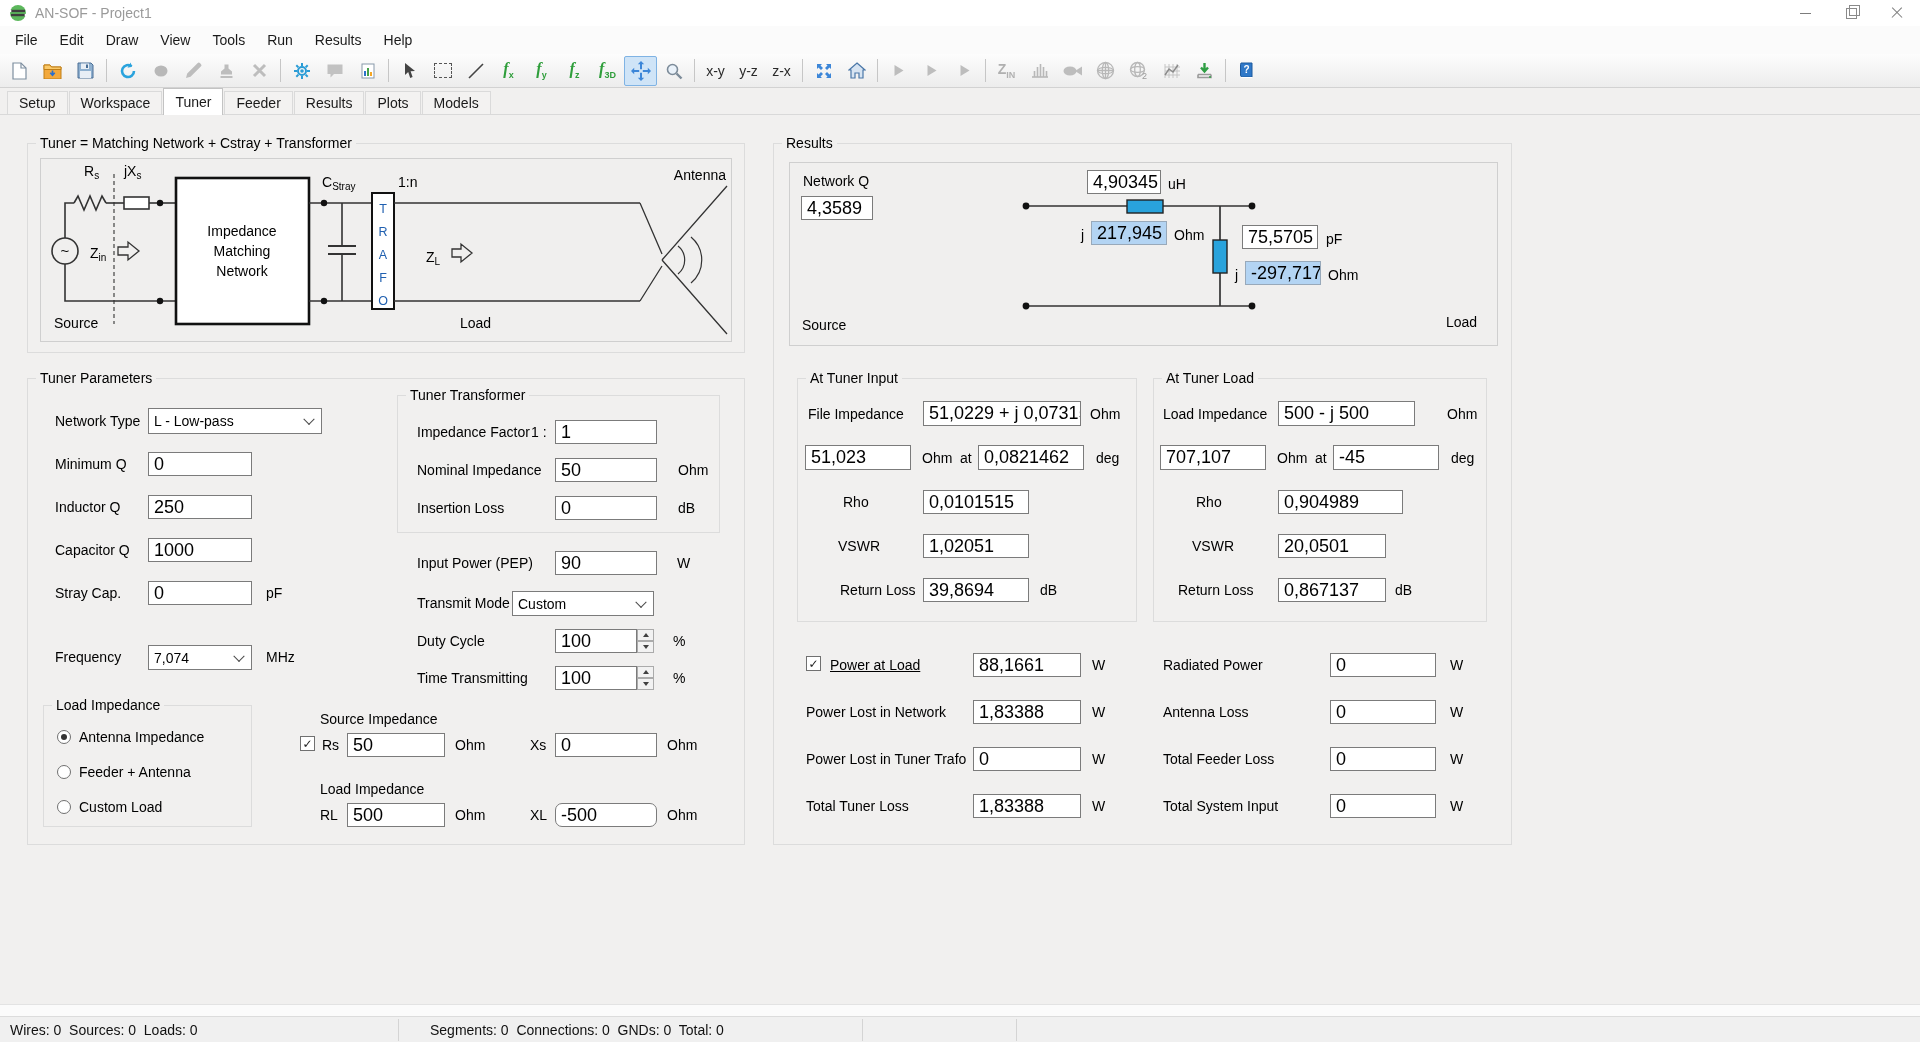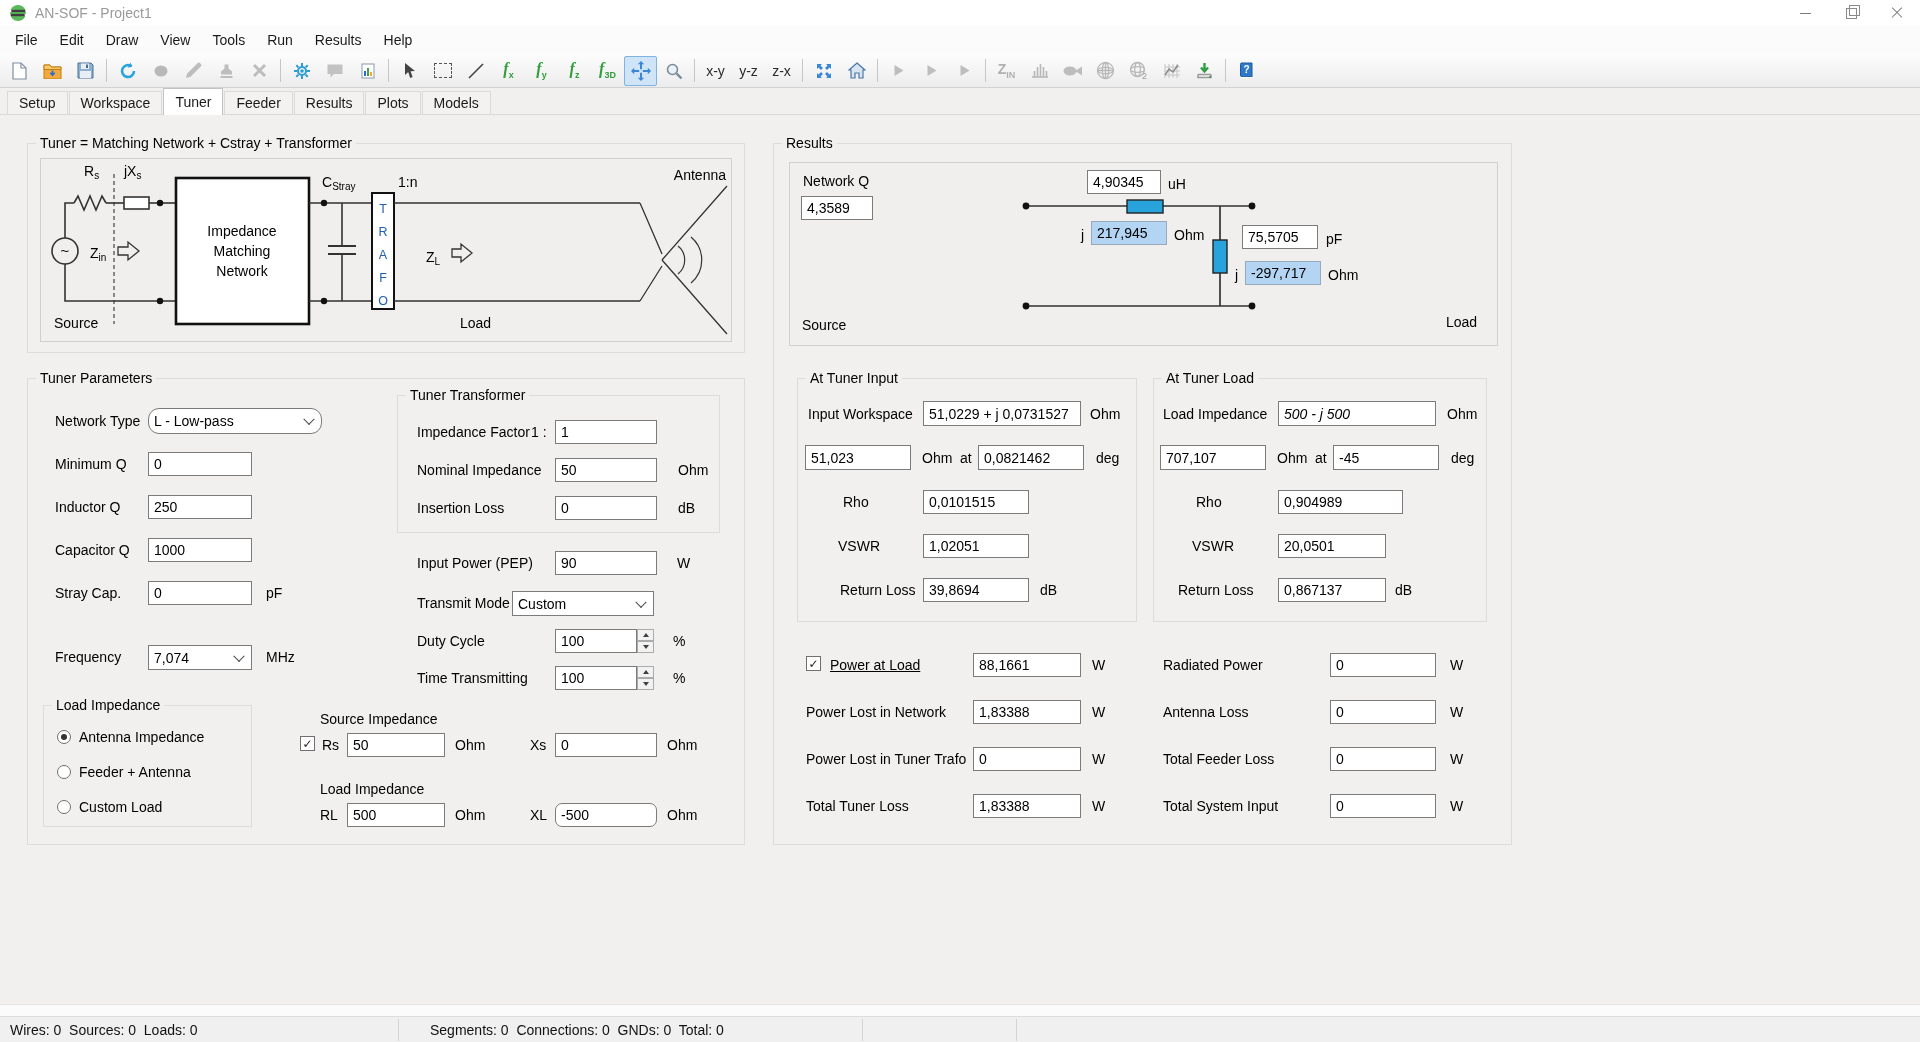--- a/index.html
+++ b/index.html
@@ -38,21 +38,21 @@
 
   
   .tabbar{position:absolute;left:0;top:88px;width:100%;height:27px;background:#f1f0ef;border-bottom:1px solid #d9d9d9;display:flex;align-items:flex-end;padding-left:7px;box-sizing:border-box;}
   .tab{height:23px;display:flex;align-items:center;justify-content:center;background:#f3f2f1;border:1px solid #dadada;border-bottom:none;font-size:14px;box-sizing:border-box;padding:0 11px;margin-right:1px;color:#1a1a1a;}
   .tab.active{height:27px;background:#ffffff;border-color:#c3c3c3;position:relative;z-index:2;margin-bottom:-1px;}
 
   
   .grpbox{position:absolute;border:1px solid #dcdcdc;box-sizing:border-box;}
   .legend{position:absolute;top:-9px;left:8px;background:#f1f0ef;padding:0 4px;font-size:14px;white-space:nowrap;}
   .lbl{position:absolute;white-space:nowrap;font-size:14px;line-height:16px;}
-  .field{position:absolute;background:#fff;border:1px solid #7b7b7b;box-sizing:border-box;display:flex;align-items:center;padding:0 5px;font-size:14px;white-space:nowrap;overflow:hidden;}
+  .field{position:absolute;background:#fff;border:1px solid #7b7b7b;box-sizing:border-box;display:flex;align-items:center;padding:0 5px;font-size:18px;white-space:nowrap;overflow:hidden;}
   .field.blue{background:#b3d4f3;border-color:#98a9ba;}
   .combo{position:absolute;background:#fff;border:1px solid #7b7b7b;box-sizing:border-box;display:flex;align-items:center;padding:0 5px;font-size:14px;}
   .chev{position:absolute;right:8px;top:50%;width:7px;height:7px;border-right:1.5px solid #4b4b4b;border-bottom:1.5px solid #4b4b4b;transform:translateY(-72%) rotate(45deg);}
   .chk{position:absolute;width:15px;height:15px;background:#fff;border:1px solid #707070;box-sizing:border-box;display:flex;align-items:center;justify-content:center;}
   .chk.checked::after{content:"✓";font-size:12px;color:#1a1a1a;line-height:1;}
   .radio{position:absolute;width:14px;height:14px;background:#fff;border:1px solid #707070;border-radius:50%;box-sizing:border-box;display:flex;align-items:center;justify-content:center;}
   .radio.sel::after{content:"";width:6px;height:6px;border-radius:50%;background:#333;}
   .spin{position:absolute;width:17px;display:flex;flex-direction:column;box-sizing:border-box;}
   .spbtn{flex:1;border:1px solid #ababab;background:#f2f2f2;display:flex;align-items:center;justify-content:center;box-sizing:border-box;}
   .tri-up{width:0;height:0;border-left:3.5px solid transparent;border-right:3.5px solid transparent;border-bottom:4.5px solid #404040;}
@@ -387,21 +387,21 @@
     <text x="686" y="22" text-anchor="end" font-size="14">Antenna</text>
     <text x="14" y="170" font-size="14">Source</text>
     <text x="420" y="170" font-size="14">Load</text>
   </svg>
 
   <div class="grpbox" style="left:27px;top:378px;width:718px;height:467px;">
     <span class="legend">Tuner Parameters</span>
   </div>
 
   <span class="lbl" style="left:55px;top:413px;">Network Type</span>
-  <div class="combo" style="left:148px;top:408px;width:174px;height:26px;border-radius:11px;">
+  <div class="combo" style="left:148px;top:408px;width:174px;height:26px;">
     <span>L - Low-pass</span>
     <span class="chev"></span>
   </div>
 
   <span class="lbl" style="left:55px;top:456px;">Minimum Q</span>
   <div class="field" style="left:148px;top:452px;width:104px;height:24px;">0</div>
 
   <span class="lbl" style="left:55px;top:499px;">Inductor Q</span>
   <div class="field" style="left:148px;top:495px;width:104px;height:24px;">250</div>
 
@@ -529,41 +529,41 @@
   <span class="lbl" style="left:1235px;top:267px;">j</span>
   <div class="field blue" style="left:1245px;top:261px;width:76px;height:24px;">-297,717</div>
   <span class="lbl" style="left:1328px;top:267px;">Ohm</span>
 
   <span class="lbl" style="left:802px;top:317px;">Source</span>
   <span class="lbl" style="left:1446px;top:314px;">Load</span>
 
   <div class="grpbox" style="left:797px;top:378px;width:340px;height:244px;">
     <span class="legend">At Tuner Input</span>
   </div>
-  <span class="lbl" style="left:808px;top:406px;">Input Workspace</span>
+  <span class="lbl" style="left:808px;top:406px;">File Impedance</span>
   <div class="field" style="left:923px;top:401px;width:158px;height:25px;">51,0229 + j 0,0731527</div>
   <span class="lbl" style="left:1090px;top:406px;">Ohm</span>
   <div class="field" style="left:805px;top:445px;width:106px;height:25px;">51,023</div>
   <span class="lbl" style="left:922px;top:450px;">Ohm</span>
   <span class="lbl" style="left:960px;top:450px;">at</span>
   <div class="field" style="left:978px;top:445px;width:106px;height:25px;">0,0821462</div>
   <span class="lbl" style="left:1096px;top:450px;">deg</span>
   <span class="lbl" style="left:843px;top:494px;">Rho</span>
   <div class="field" style="left:923px;top:490px;width:106px;height:24px;">0,0101515</div>
   <span class="lbl" style="left:838px;top:538px;">VSWR</span>
   <div class="field" style="left:923px;top:534px;width:106px;height:24px;">1,02051</div>
   <span class="lbl" style="left:840px;top:582px;">Return Loss</span>
   <div class="field" style="left:923px;top:578px;width:106px;height:24px;">39,8694</div>
   <span class="lbl" style="left:1040px;top:582px;">dB</span>
 
   <div class="grpbox" style="left:1153px;top:378px;width:334px;height:244px;">
     <span class="legend">At Tuner Load</span>
   </div>
   <span class="lbl" style="left:1163px;top:406px;">Load Impedance</span>
-  <div class="field" style="left:1278px;top:401px;width:158px;height:25px;font-style:italic;">500 - j 500</div>
+  <div class="field" style="left:1278px;top:401px;width:137px;height:25px;">500 - j 500</div>
   <span class="lbl" style="left:1447px;top:406px;">Ohm</span>
   <div class="field" style="left:1160px;top:445px;width:106px;height:25px;">707,107</div>
   <span class="lbl" style="left:1277px;top:450px;">Ohm</span>
   <span class="lbl" style="left:1315px;top:450px;">at</span>
   <div class="field" style="left:1333px;top:445px;width:106px;height:25px;">-45</div>
   <span class="lbl" style="left:1451px;top:450px;">deg</span>
   <span class="lbl" style="left:1196px;top:494px;">Rho</span>
   <div class="field" style="left:1278px;top:490px;width:125px;height:24px;">0,904989</div>
   <span class="lbl" style="left:1192px;top:538px;">VSWR</span>
   <div class="field" style="left:1278px;top:534px;width:108px;height:24px;">20,0501</div>

